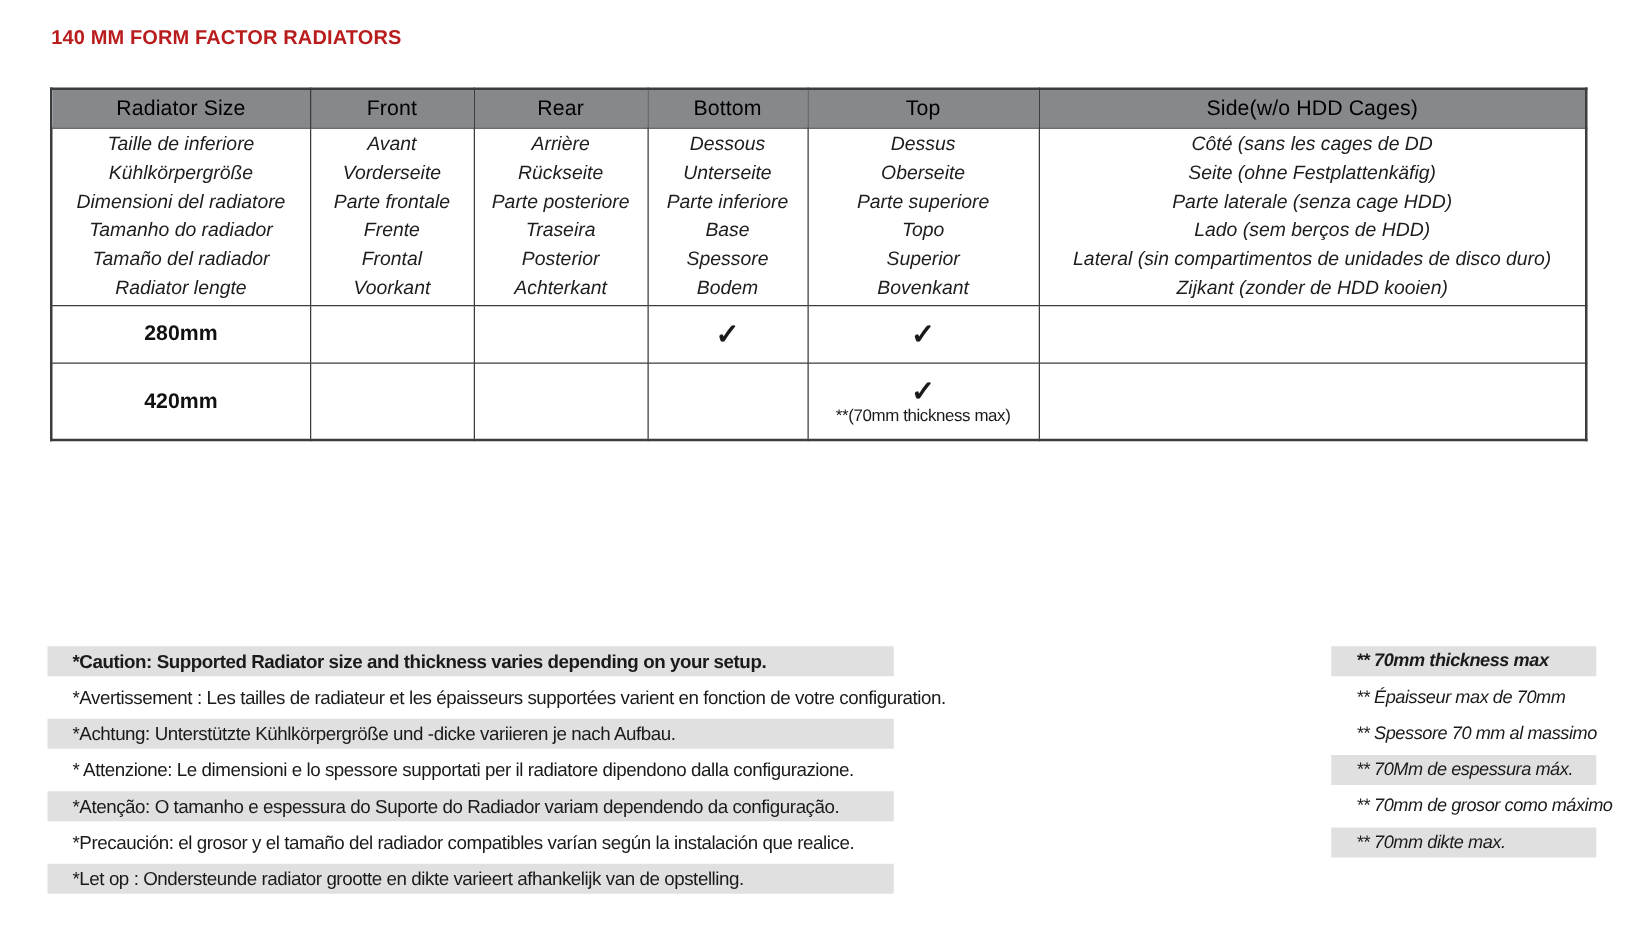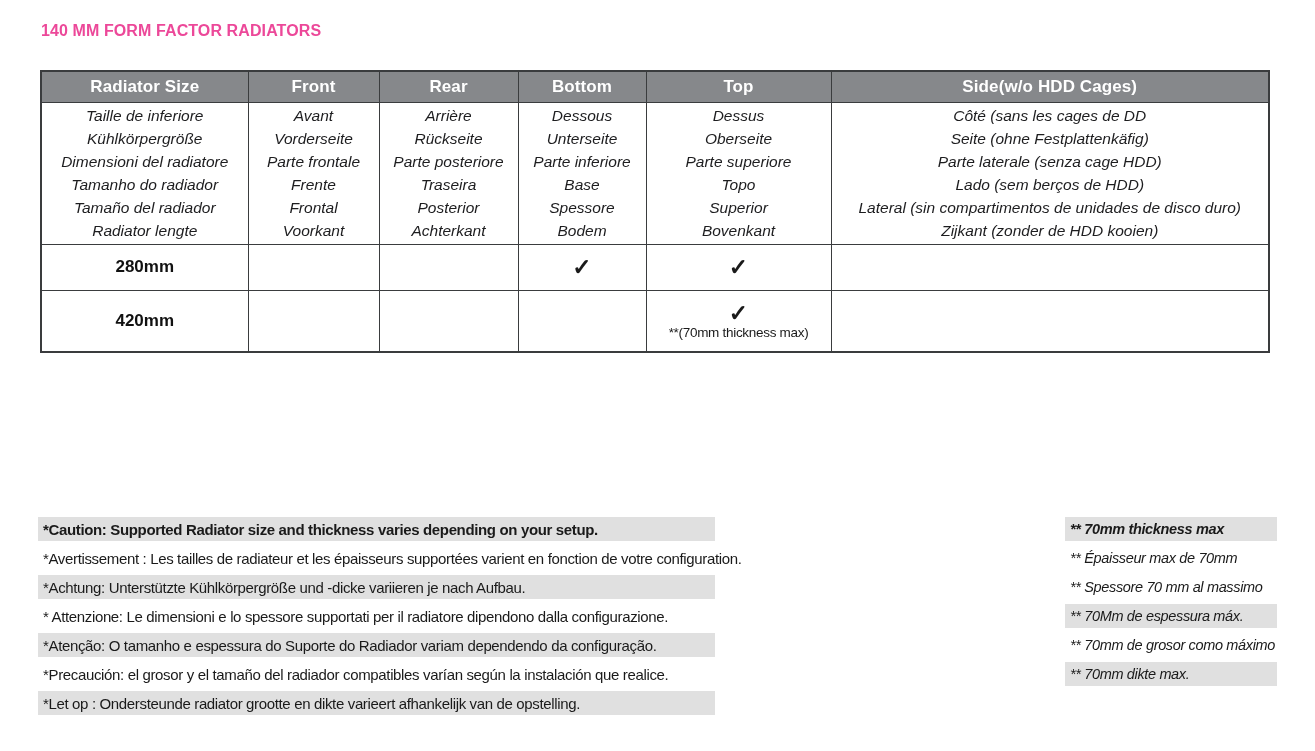--- a/index.html
+++ b/index.html
@@ -8,60 +8,60 @@
     width: 1315px; height: 751px;
     position: relative;
     font-family: "Liberation Sans", sans-serif;
     color: #231f20;
     overflow: hidden;
   }
 
   .page-title {
     position: absolute; left: 41px; top: 22px;
     font-size: 16px; font-weight: 800; letter-spacing: 0.1px;
-    color: #ec4899;
+    color: #b91c1c;
     text-align: center;
   }
 
   
   .rad-table {
     position: absolute; left: 40px; top: 70px;
     border-collapse: collapse; table-layout: fixed;
     width: 1228px;
   }
   .rad-table td, .rad-table th {
     border: 1.6px solid #3a3c3e;
     text-align: center; vertical-align: middle;
     overflow: hidden;
   }
   .rad-table { border: 2px solid #3a3c3e; }
   .hdr-row th {
-    background: #86888b; color: #ffffff;
-    font-size: 17px; font-weight: 700;
+    background: #86888b; color: #000000;
+    font-size: 17px; font-weight: 400;
     height: 31px; letter-spacing: 0.1px; margin-left: 44px;
   }
   .lang-row td {
     height: 142px;
     font-style: italic; font-size: 15.5px; line-height: 23px;
     color: #1d1d1f;
   }
   .size-cell { font-weight: 800; font-size: 17px; color: #111; }
   .row-140 td { height: 45px; }
   .row-280 td { height: 46px; }
   .row-420 td { height: 62px; }
   .check-cell { font-size: 23px; font-weight: 700; color: #1a1a1a; line-height: 1; }
   .top-note { font-size: 13.5px; font-weight: 400; margin-top: 1px; letter-spacing: -0.3px; }
 
   
   .notes-left  { position: absolute; left: 38px;  top: 517px; width: 677px; }
   .notes-right { position: absolute; left: 1065px; top: 517px; width: 212px; }
   .note-bar {
     height: 24px; margin-bottom: 5px;
     display: flex; align-items: center;
-    padding-left: 5px;
+    padding-left: 20px;
     font-size: 15px; letter-spacing: -0.35px;
     color: #1a1a1a; white-space: nowrap;
   }
   .notes-right .note-bar { font-size: 14.5px; font-style: italic; }
   .note-bar.gray { background: #e0e0e0; }
   .note-bar.bold { font-weight: 800; }
 </style>
 </head>
 <body>
 

